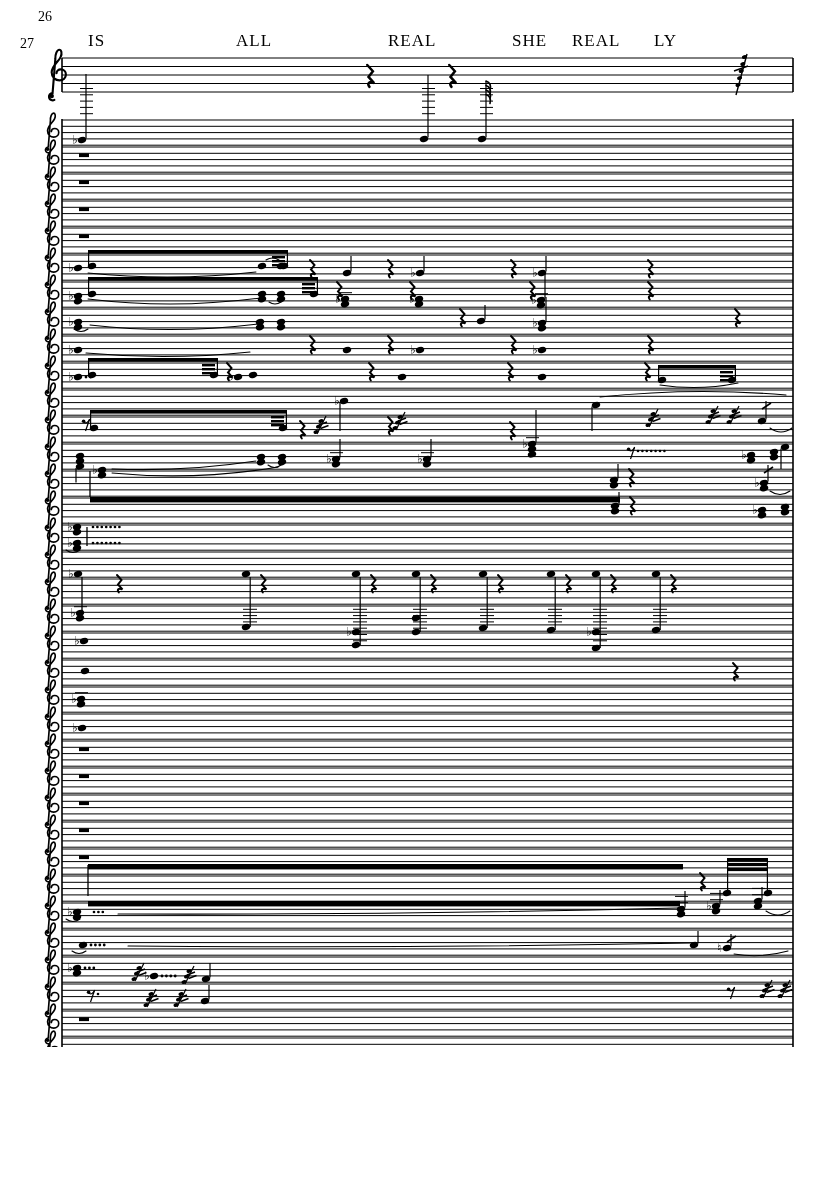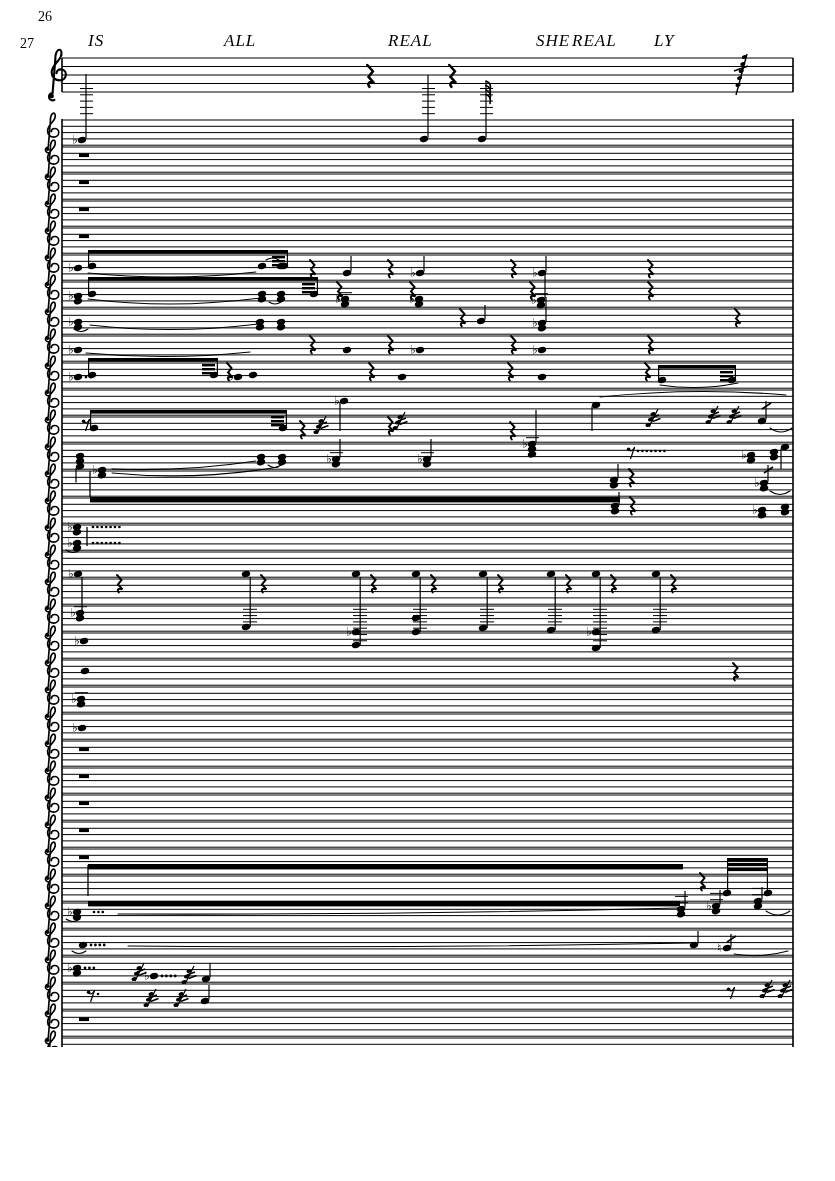--- a/index.html
+++ b/index.html
@@ -1,35 +1,35 @@
 <!DOCTYPE html>
 <html><head>
 <meta charset="utf-8">
 <style>
   html,body{margin:0;padding:0;background:#fff;}
   .page{position:relative;width:835px;height:1047px;background:#fff;overflow:hidden;
         font-family:"Liberation Serif",serif;color:#000;}
   .measure-num{position:absolute;font-size:14px;color:#000;}
   .mn26{left:38px;top:9px;}
   .mn27{left:20px;top:36px;text-align:right;}
-  .lyrics-line{position:absolute;left:0;top:31px;width:835px;height:22px;font-style:italic;}
+  .lyrics-line{position:absolute;left:0;top:31px;width:835px;height:22px;}
   .lyric-word{position:absolute;top:0;font-size:17px;letter-spacing:1px;color:#000;white-space:nowrap;}
   svg.score{position:absolute;left:0;top:0;}
 </style>
 </head>
 <body>
 
 <div class="page">
   <div class="measure-num mn26">26</div>
   <div class="measure-num mn27">27</div>
   <div class="lyrics-line">
       <span class="lyric-word" style="left: 88px;">IS</span>
-      <span class="lyric-word" style="left: 224px;">ALL</span>
+      <span class="lyric-word" style="left: 236px;">ALL</span>
       <span class="lyric-word" style="left: 388px;">REAL</span>
-      <span class="lyric-word" style="left: 536px;">SHE</span>
+      <span class="lyric-word" style="left: 512px;">SHE</span>
       <span class="lyric-word" style="left: 572px;">REAL</span>
       <span class="lyric-word" style="left: 654px;">LY</span>
     </div>
   <svg class="score" id="score-svg" width="835" height="1181" viewBox="0 0 835 1181">
       <g>
         <line x1="62" y1="58" x2="62" y2="92" stroke="#000000" stroke-width="1.6"></line>
         <line x1="62" y1="119" x2="62" y2="1171" stroke="#000000" stroke-width="1.6"></line>
         <line x1="793" y1="58" x2="793" y2="92" stroke="#000000" stroke-width="1.6"></line>
         <line x1="793" y1="119" x2="793" y2="1171" stroke="#000000" stroke-width="1.6"></line>
         <g>

